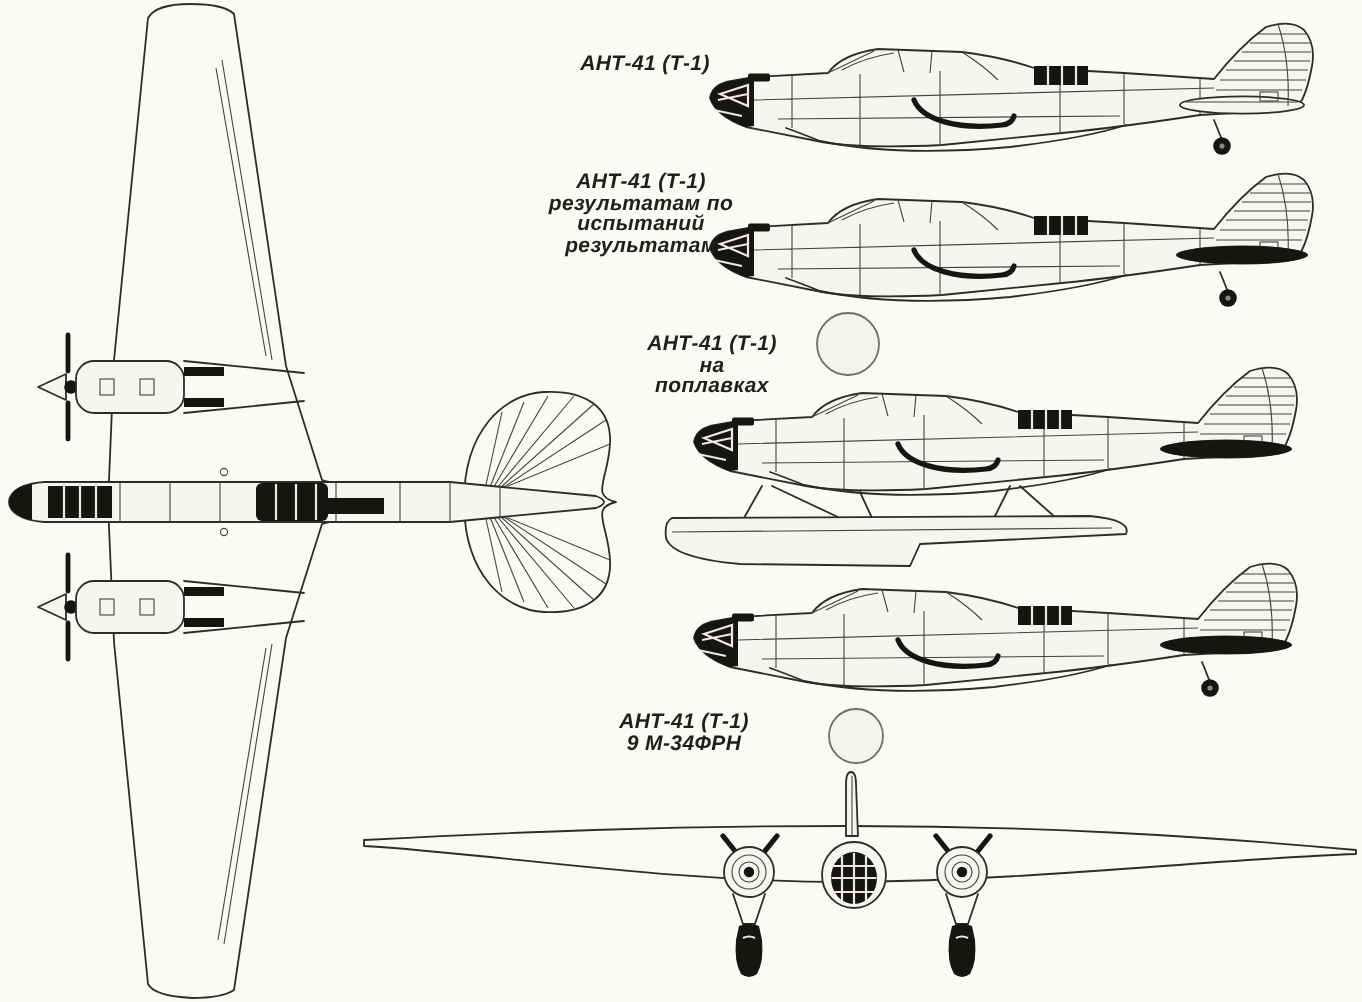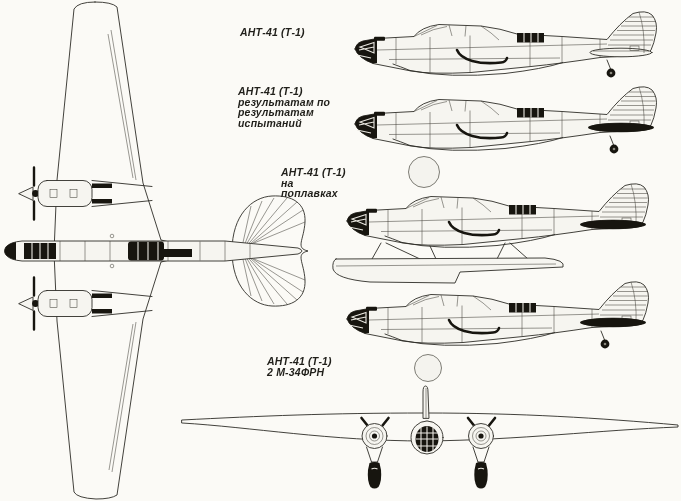--- a/index.html
+++ b/index.html
@@ -1,19 +1,19 @@
 <!DOCTYPE html>
 <html><head>
 <meta charset="utf-8">
 <style>
   html,body{margin:0;padding:0;background:#ffffff;}
   .stage{position:relative;width:681px;height:501px;background:#fbfaf6;overflow:hidden;
          font-family:"Liberation Sans",sans-serif;}
   .stage svg{position:absolute;left:0;top:0;}
-  .lbl{position:absolute;text-align:left;font-weight:700;font-style:italic;
+  .lbl{position:absolute;text-align:center;font-weight:700;font-style:italic;
        font-size:10.5px;line-height:10.6px;color:#201f1a;letter-spacing:.2px;}
   .lbl span{display:block;}
   .ln{stroke:#2e2c27;stroke-width:.9;fill:none;stroke-linecap:round;stroke-linejoin:round;}
   .thin{stroke:#45433c;stroke-width:.55;fill:none;}
   .fillL{fill:#f6f5f0;}
   .dk{fill:#17150f;stroke:none;}
   .dkln{stroke:#17150f;fill:none;stroke-linecap:round;}
   .wt{stroke:#eceae3;stroke-width:1.1;fill:none;}
 </style>
 </head>
@@ -157,28 +157,28 @@
 <circle cx="428" cy="368" r="13.5" fill="#f4f3ee" stroke="#6f6e66" stroke-width="0.9"></circle>
 </svg>
 
 <div class="lbl" style="left:240px;top:27px;width:165px;">
   <span>АНТ-41 (Т-1)</span>
 </div>
 
 <div class="lbl" style="left:238px;top:86px;width:165px;">
   <span>АНТ-41 (Т-1)</span>
   <span>результатам по</span>
+  <span>испытаний</span>
   <span>результатам</span>
-  <span>испытаний</span>
 </div>
 
 <div class="lbl" style="left:281px;top:167px;width:150px;">
   <span>АНТ-41 (Т-1)</span>
   <span>на</span>
   <span>поплавках</span>
 </div>
 
 <div class="lbl" style="left:267px;top:356px;width:150px;">
   <span>АНТ-41 (Т-1)</span>
-  <span>2 М-34ФРН</span>
+  <span>9 М-34ФРН</span>
 </div>
 
 </div>
 
 </body></html>

